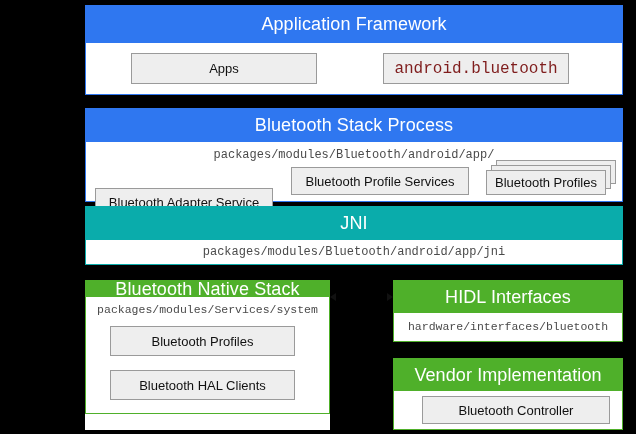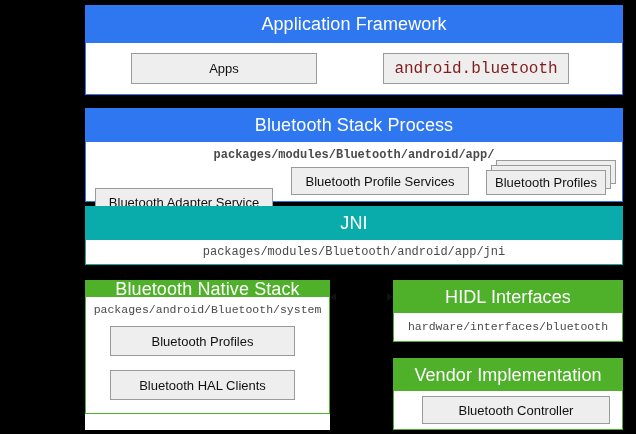--- a/index.html
+++ b/index.html
@@ -119,21 +119,21 @@
     <div class="panel-body bdr-blue" style="height:52px; position:relative;">
       <div class="chip" style="position:absolute; left:45px; top:10px; width:186px; height:31px;">Apps</div>
       <div class="chip mono" style="position:absolute; left:297px; top:10px; width:186px; height:31px;">android.bluetooth</div>
     </div>
   </div>
 
   <div class="panel" style="left:85px; top:108px; width:538px; height:94px;">
     <div class="panel-head head-blue" style="height:34px;">Bluetooth Stack Process</div>
     <div class="panel-body bdr-blue" style="height:60px; position:relative;">
 
-      <div class="path" style="position:absolute; left:0; top:6px; width:100%; font-size:12px;font-weight:bold;">packages/modules/Bluetooth/android/app/</div>
+      <div class="path" style="position:absolute; left:0; top:6px; width:100%; font-size:12px;">packages/modules/Bluetooth/android/app/</div>
 
       <div class="chip" style="position:absolute; left:9px; top:25px; width:178px; height:28px;margin-top:21px;">Bluetooth Adapter Service</div>
 
       <div class="chip" style="position:absolute; left:205px; top:25px; width:178px; height:28px;">Bluetooth Profile Services</div>
 
       <div class="stack" style="left:400px; top:18px; width:132px; height:38px;">
         <div class="layer" style="left:10px; top:0px; width:120px; height:24px; z-index:1;"></div>
         <div class="layer" style="left:5px; top:5px; width:120px; height:24px; z-index:2;"></div>
         <div class="layer top" style="left:0px; top:10px; width:120px; height:25px;">Bluetooth Profiles</div>
       </div>
@@ -148,21 +148,21 @@
     </div>
   </div>
 
   <div class="connector" style="left:330px; top:296px; width:63px;"></div>
   <div class="arrow-head arrow-left" style="left:330px; top:293px;"></div>
   <div class="arrow-head arrow-right" style="left:387px; top:293px;"></div>
 
   <div class="panel" style="left:85px; top:280px; width:245px; height:150px;">
     <div class="panel-head head-green" style="height:17px;">Bluetooth Native Stack</div>
     <div class="panel-body bdr-green" style="height:117px; position:relative;">
-      <div class="path" style="position:absolute; left:0; top:6px; width:100%; font-size:11.5px;">packages/android/Bluetooth/system</div>
+      <div class="path" style="position:absolute; left:0; top:6px; width:100%; font-size:11.5px;">packages/modules/Services/system</div>
       <div class="chip" style="position:absolute; left:24px; top:29px; width:185px; height:30px;">Bluetooth Profiles</div>
       <div class="chip" style="position:absolute; left:24px; top:73px; width:185px; height:30px;">Bluetooth HAL Clients</div>
     </div>
   </div>
 
   <div class="panel" style="left:393px; top:280px; width:230px; height:62px;">
     <div class="panel-head head-green" style="height:33px;">HIDL Interfaces</div>
     <div class="panel-body bdr-green" style="height:29px; position:relative;">
       <div class="path" style="position:absolute; left:0; top:7px; width:100%; font-size:11.5px;">hardware/interfaces/bluetooth</div>
     </div>

